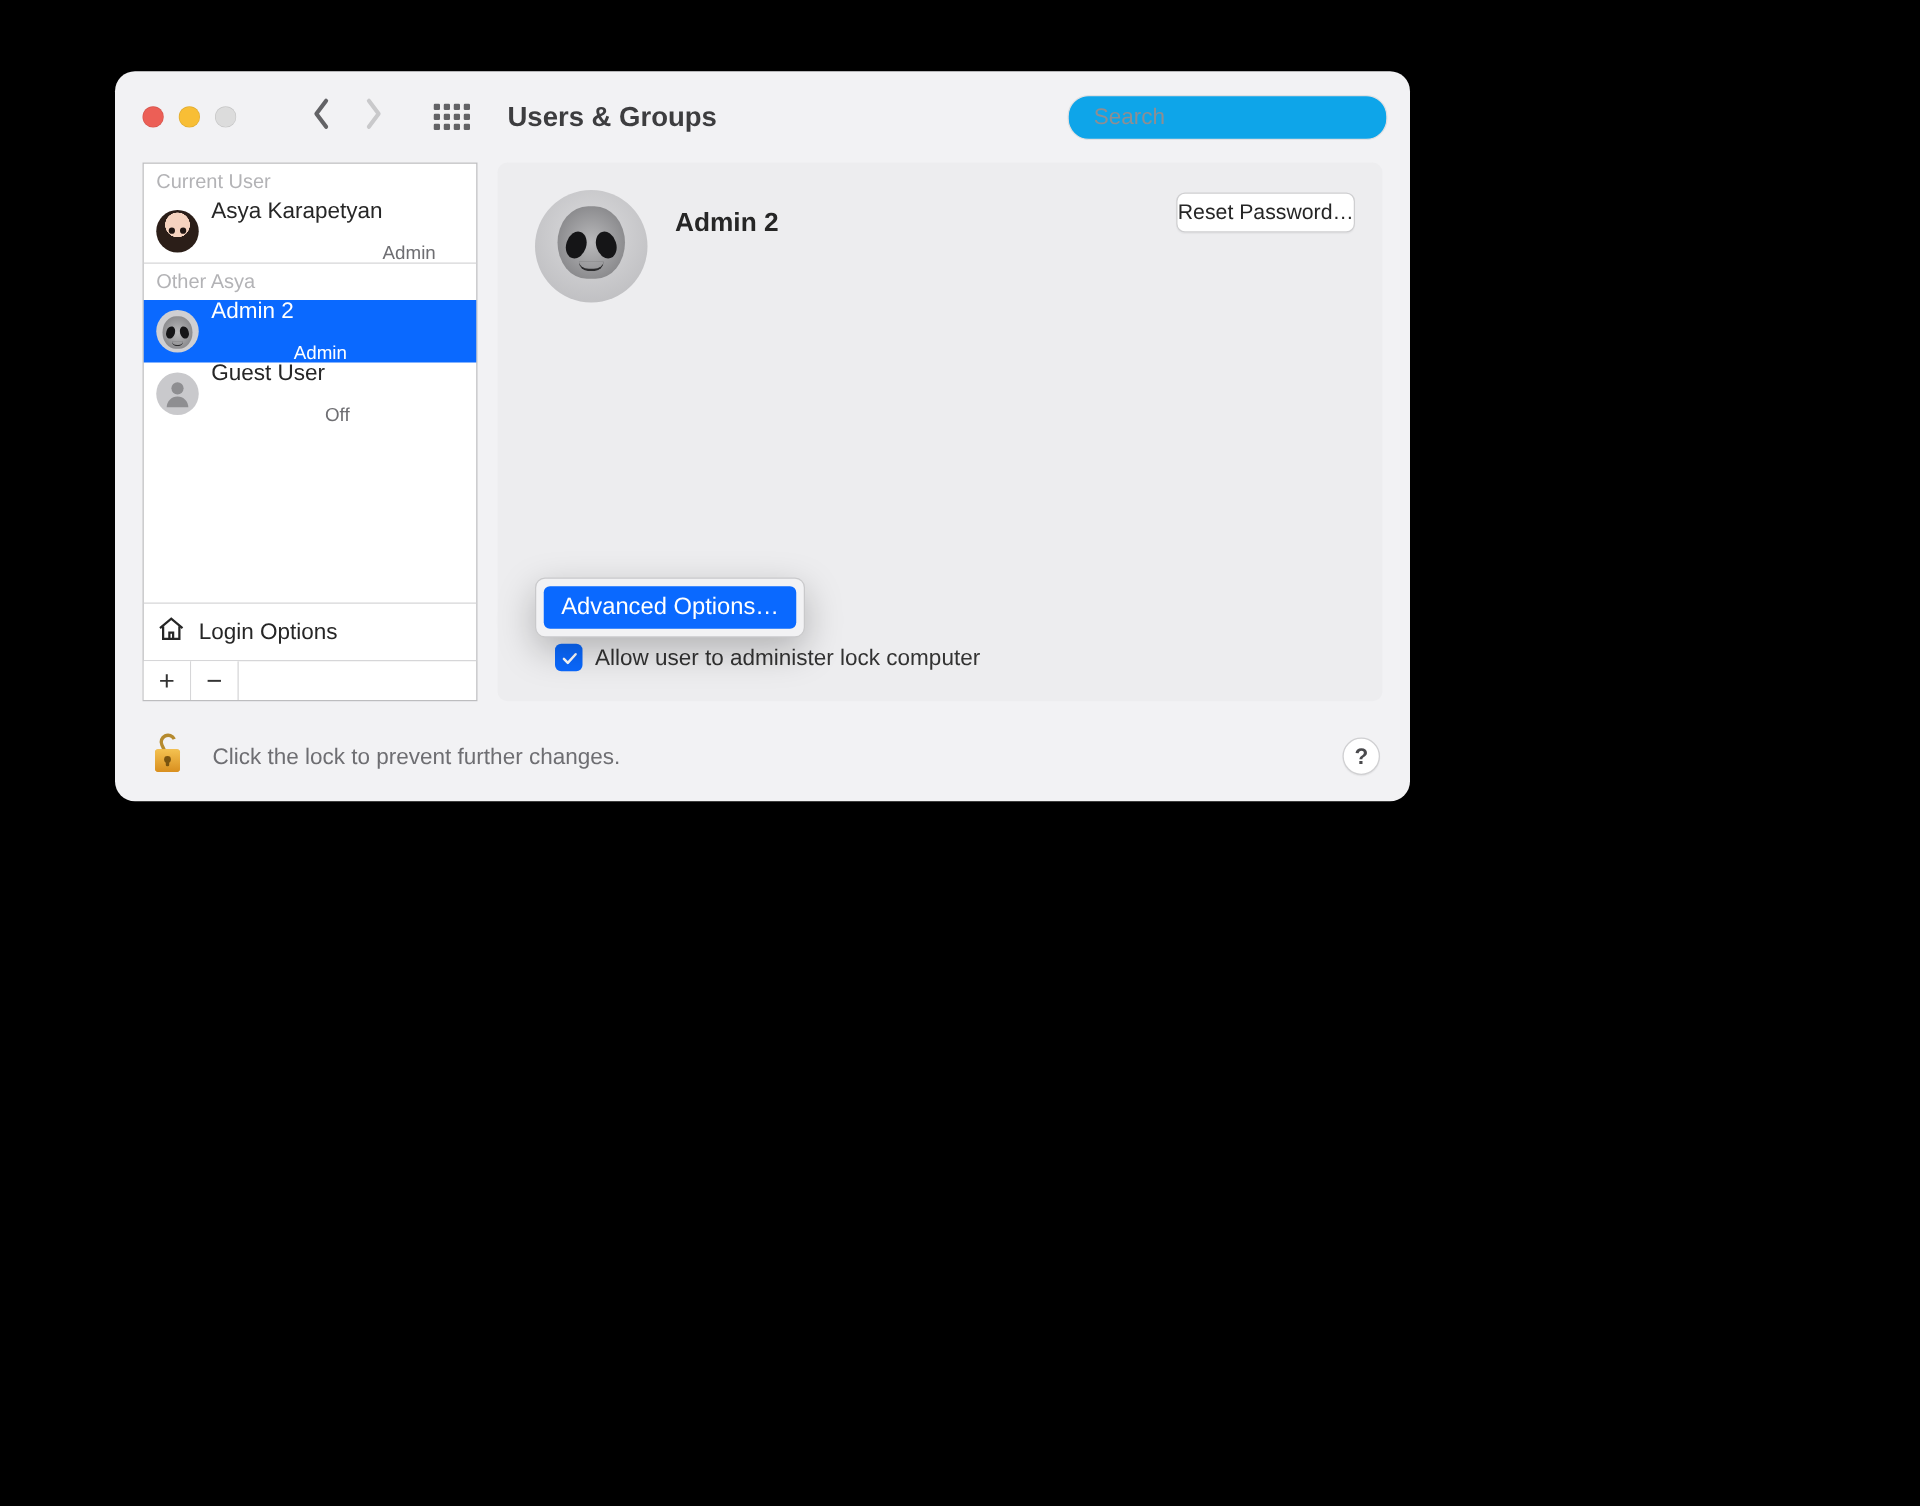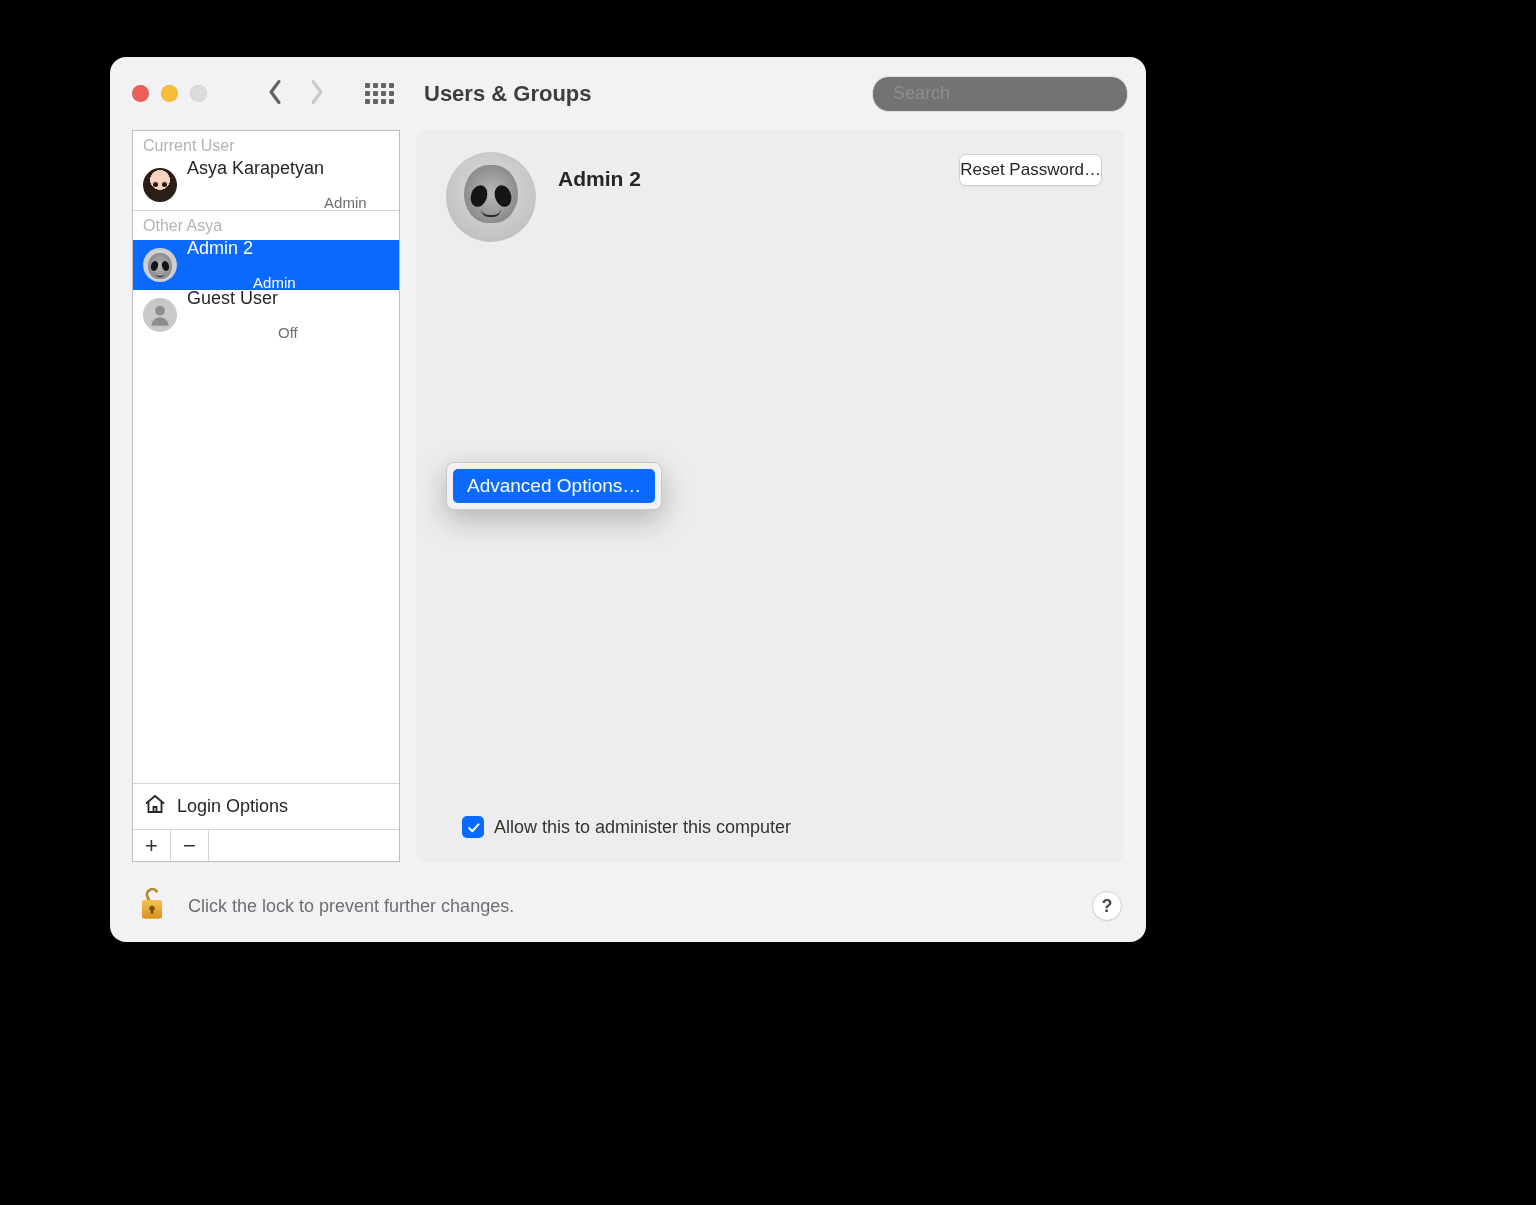--- a/index.html
+++ b/index.html
@@ -23,22 +23,22 @@
   html, body {
     margin: 0; padding: 0;
     width: 1536px; height: 1205px;
     background: var(--bg);
     font-family: -apple-system, "Helvetica Neue", Helvetica, Arial, sans-serif;
     color: var(--text);
     -webkit-font-smoothing: antialiased;
   }
   .window {
     position: absolute;
-    left: 110px; top: 57px;
-    width: 1036px; height: 885px;
+    left: 92px; top: 57px;
+    width: 1036px; height: 584px;
     background: var(--window-bg);
     border-radius: 16px;
     box-shadow: 0 30px 60px rgba(0,0,0,0.55), 0 0 0 1px rgba(0,0,0,0.1);
     display: flex;
     flex-direction: column;
     overflow: visible;
   }
   
   .toolbar {
     height: 73px;
@@ -70,21 +70,21 @@
   }
   .grid-icon span { width:5px; height:5px; background:#636366; border-radius:1px;}
   .title {
     font-size: 22px;
     font-weight: 700;
     color: #3d3d3f;
     flex: 1;
   }
   .search-wrap {
     width: 256px; height: 36px;
-    background: #737373;
+    background: #0ea5e9;
     border-radius: 17px;
     border: 1px solid #e0e0e2;
     display: flex; align-items: center;
     padding: 0 10px; gap: 8px;
   }
   .search-wrap svg { width:18px; height:18px; color:#8e8e92; }
   .search-input {
     flex:1; border:none; outline:none; background:transparent;
     font-size: 18px; color: var(--text);
   }
@@ -428,21 +428,21 @@
         <div class="user-header-name">Admin 2</div>
         <button class="reset-btn">Reset Password…</button>
       </div>
       <div class="content-spacer"></div>
       <div class="admin-check-row">
         <div class="chk">
           <svg viewBox="0 0 24 24" width="15" height="15" fill="none" stroke="currentColor" stroke-width="3.2" stroke-linecap="round" stroke-linejoin="round">
               <polyline points="5,13 10,18 20,7"></polyline>
             </svg>
         </div>
-        <span>Allow this to administer this computer</span>
+        <span>Allow user to administer lock computer</span>
       </div>
     </div>
 
   </div>
 
   <div class="footer">
     <span class="lock-icon">
       <svg viewBox="0 0 36 44">
         <path d="M12 18 v-5 a6 6 0 0 1 12 0" fill="none" stroke="#b58a2e" stroke-width="3" transform="rotate(-25 18 13) translate(1 -1)"></path>
         <rect x="7" y="18" width="22" height="20" rx="3" fill="#e6a62e"></rect>

